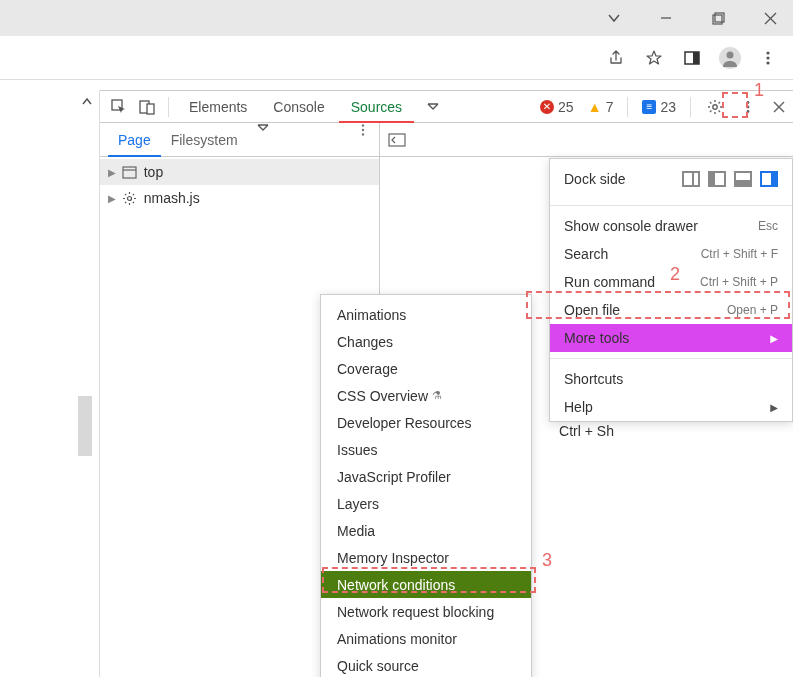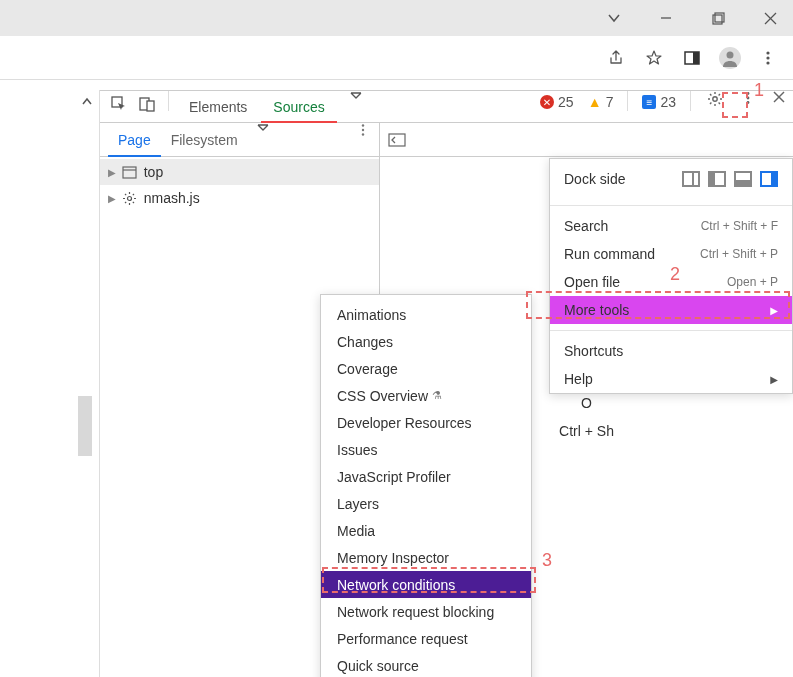--- a/index.html
+++ b/index.html
@@ -11,21 +11,21 @@
 .addrbar{height:44px;background:#fff;display:flex;align-items:center;justify-content:flex-end;padding-right:10px;gap:8px;border-bottom:1px solid #ddd}
 .addrbar .abtn{width:30px;height:30px;display:flex;align-items:center;justify-content:center;color:#555}
 
 
 .gutter{position:absolute;left:0;top:90px;bottom:0;width:100px;background:#fff;border-right:1px solid #ddd}
 .gutter .chev{position:absolute;right:6px;top:6px;color:#555}
 .gutter .mark{position:absolute;left:78px;top:306px;width:14px;height:60px;background:#d8d8d8}
 
 
 .devtools{position:absolute;left:100px;right:0;top:90px;bottom:0;border-top:1px solid #ccc;display:flex;flex-direction:column;background:#fff}
-.dt-tabs{height:32px;display:flex;align-items:flex-start;border-bottom:1px solid #ccc;gap:2px;padding-left:6px}
+.dt-tabs{height:32px;display:flex;align-items:center;border-bottom:1px solid #ccc;gap:2px;padding-left:6px}
 .dt-tabs .ibtn{width:26px;height:26px;display:flex;align-items:center;justify-content:center;color:#555}
 .dt-tabs .sep{width:1px;height:20px;background:#ddd;margin:0 6px}
 .dt-tabs .tab{padding:0 12px;height:32px;line-height:32px;color:#555}
 .dt-tabs .tab.active{color:#15803d;border-bottom:2px solid #ef4444}
 .dt-tabs .dots{margin-left:4px;color:#555;padding:0 6px}
 .dt-tabs .spacer{flex:1}
 .dt-tabs .badge{display:flex;align-items:center;gap:4px;padding:0 6px;height:22px;border-radius:2px}
 .dt-tabs .badge .dot{width:14px;height:14px;border-radius:50%;display:flex;align-items:center;justify-content:center;font-size:10px;color:#fff}
 .dt-tabs .badge .dot.red{background:#d93025}
 .dt-tabs .badge .dot.yellow{color:#f9ab00;font-size:14px}
@@ -68,21 +68,21 @@
 .menu .dock .opt.left::after{content:"";position:absolute;top:0;bottom:0;left:0;width:5px;background:#888}
 .menu .dock .opt.right::after{content:"";position:absolute;top:0;bottom:0;right:0;width:5px;background:#888}
 .menu .dock .opt.active{border-color:#1a73e8}
 .menu .dock .opt.active::after{background:#1a73e8}
 .menu .mrow .arrow{font-size:10px;color:#555}
 .menu .mrow.sel .arrow{color:#fff}
 
 
 .submenu{position:absolute;left:320px;top:294px;width:212px;background:#fff;border:1px solid #ccc;box-shadow:0 2px 10px rgba(0,0,0,.15);z-index:30;padding:6px 0}
 .submenu .srow{height:27px;display:flex;align-items:center;padding:0 16px;color:#333;position:relative}
-.submenu .srow.sel{background:#4c1d95;color:#fff}
+.submenu .srow.sel{background:#4d7c0f;color:#fff}
 .submenu .srow .flask{font-size:11px;color:#777;margin-left:4px}
 
 
 .ann{position:absolute;border:2px dashed #e86a6a;z-index:50;pointer-events:none}
 .ann-label{position:absolute;color:#e86a6a;font-size:18px;z-index:51;font-family:Arial;pointer-events:none}
 
 svg{display:block}
 </style>
 </head>
 <body>
@@ -163,20 +163,21 @@
         </svg>
       </div>
     <div class="ibtn">
         <svg width="16" height="16">
           <rect x="1" y="2" width="9" height="12" stroke="#555" fill="none" stroke-width="1.3"></rect>
           <rect x="8" y="5" width="7" height="10" stroke="#555" fill="#fff" stroke-width="1.3"></rect>
         </svg>
       </div>
     <div class="sep"></div>
     <div class="tab">Elements</div>
+    <div class="tab">Console</div>
     <div class="tab active">Sources</div>
     <div class="dots">
         <svg width="14" height="10">
           <path d="M2 2 L7 7 L12 2 M2 2 L12 2" stroke="#555" fill="none" stroke-width="1.4" stroke-linejoin="round"></path>
         </svg>
       </div>
     <div class="spacer"></div>
     <div class="badge">
         <span class="dot red">✕</span>
         <span class="n">25</span>
@@ -277,20 +278,24 @@
         <span>Dock side</span>
         <div class="opts">
           <div class="opt sep"></div>
           <div class="opt left"></div>
           <div class="opt bot"></div>
           <div class="opt right active"></div>
         </div>
       </div>
       <hr>
       <div class="mrow">
+          <span>Show console drawer</span>
+          <span class="sc">Esc</span>
+        </div>
+      <div class="mrow">
           <span>Search</span>
           <span class="sc">Ctrl + Shift + F</span>
         </div>
       <div class="mrow">
           <span>Run command</span>
           <span class="sc">Ctrl + Shift + P</span>
         </div>
       <div class="mrow">
           <span>Open file</span>
           <span class="sc">Open + P</span>
@@ -320,21 +325,21 @@
       <span class="flask">⚗</span>
     </div>
   <div class="srow">Developer Resources</div>
   <div class="srow">Issues</div>
   <div class="srow">JavaScript Profiler</div>
   <div class="srow">Layers</div>
   <div class="srow">Media</div>
   <div class="srow">Memory Inspector</div>
   <div class="srow sel">Network conditions</div>
   <div class="srow">Network request blocking</div>
-  <div class="srow">Performance request</div>
+  <div class="srow">Animations monitor</div>
   <div class="srow">Quick source</div>
 </div>
 
 <div class="ann" style="left:722px;top:92px;width:26px;height:26px"></div>
 <div class="ann-label" style="left:754px;top:80px">1</div>
 
 <div class="ann" style="left:526px;top:291px;width:264px;height:28px"></div>
 <div class="ann-label" style="left:670px;top:264px">2</div>
 
 <div class="ann" style="left:322px;top:567px;width:214px;height:26px"></div>

